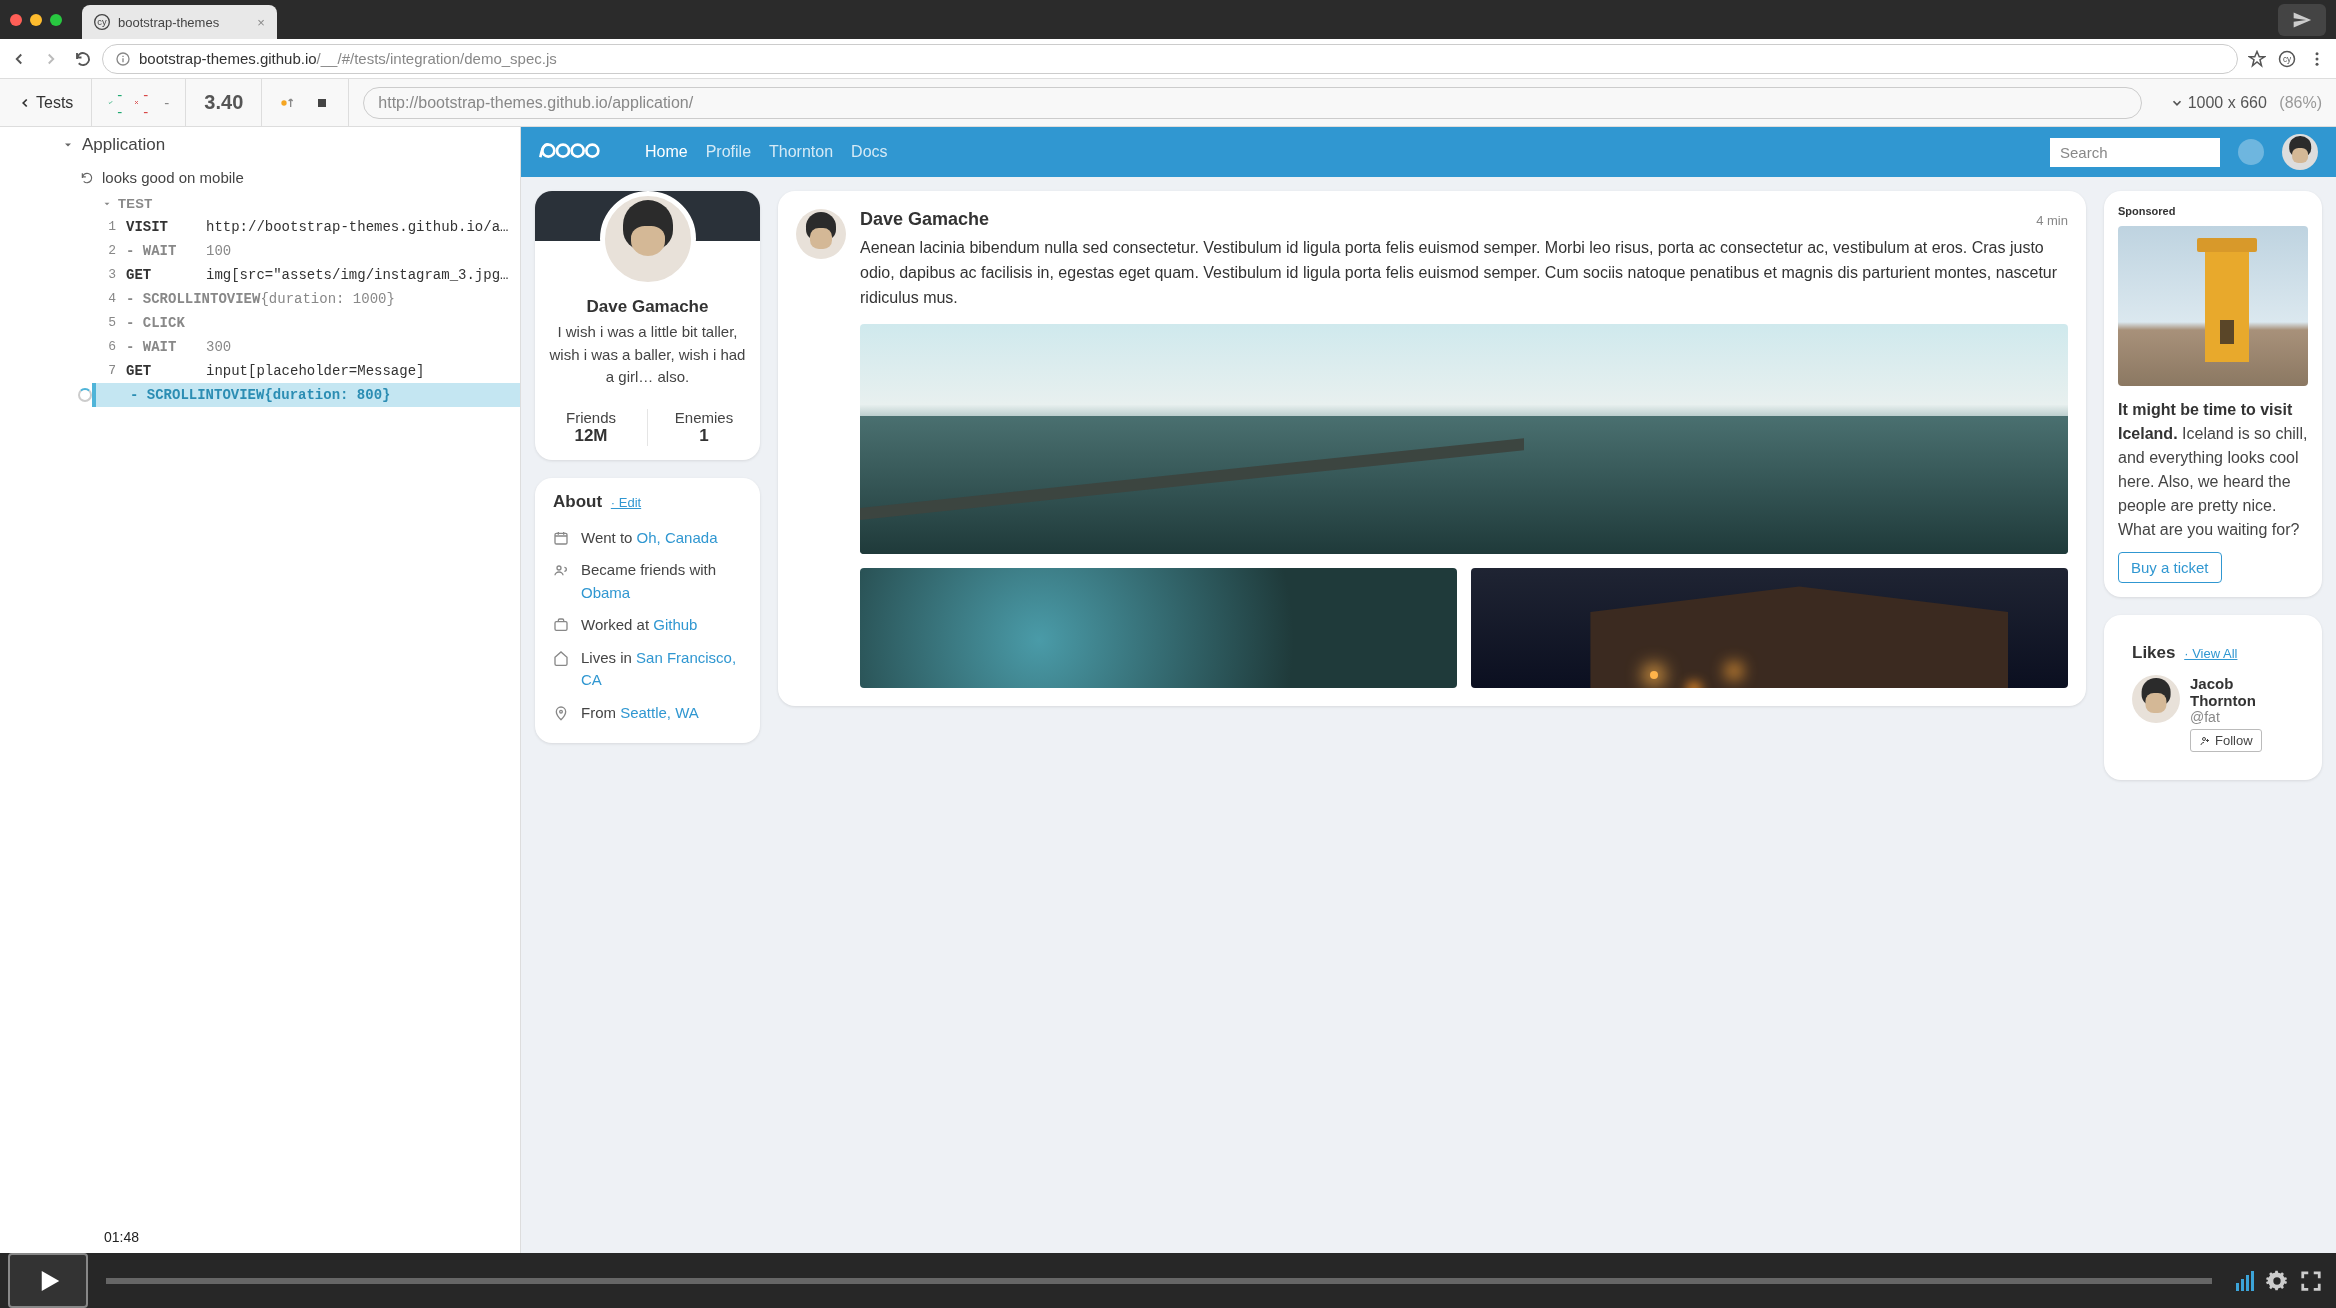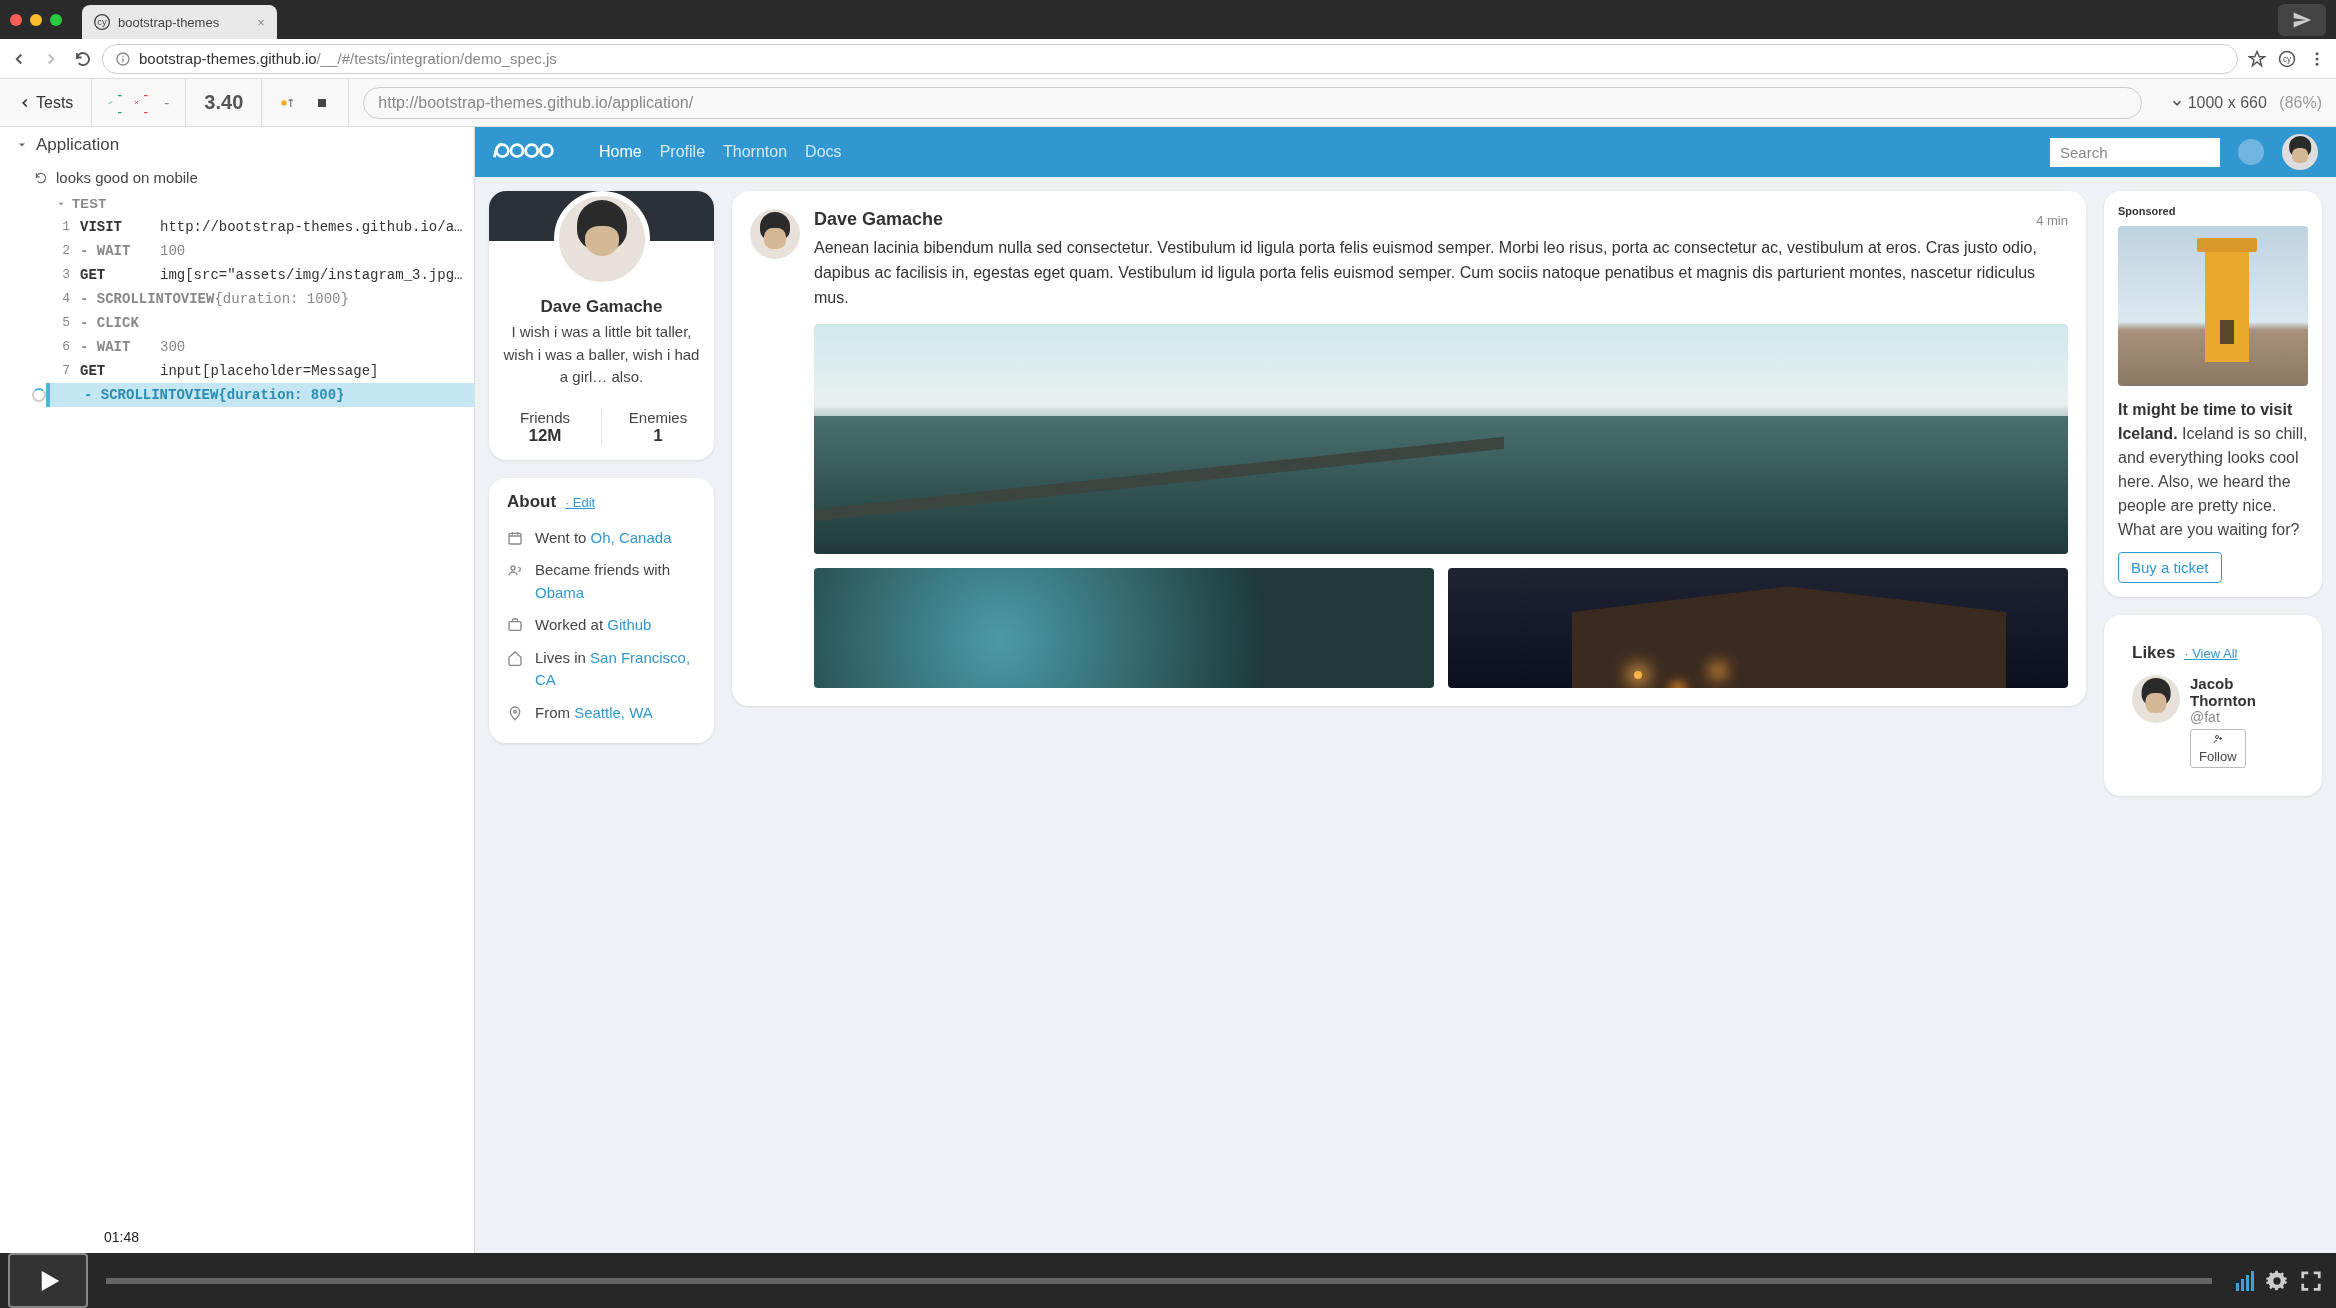--- a/index.html
+++ b/index.html
@@ -36,21 +36,21 @@
 .cy-stats .pend { color: #888; display:flex; align-items:center; gap:4px;}
 .cy-time { padding:0 18px; border-right:1px solid #ddd; height:100%; display:flex; align-items:center; font-size:20px; font-weight:600; color:#555;}
 .cy-ctrl { display:flex; gap:18px; align-items:center; padding:0 18px; border-right:1px solid #ddd; height:100%; }
 .cy-ctrl svg { width:16px; height:16px; }
 .cy-url { flex:1; padding:0 14px; display:flex; align-items:center; }
 .cy-url-box { flex:1; border:1px solid #ccc; border-radius:18px; padding:6px 14px; font-size:16px; color:#888;}
 .cy-vp { padding:0 14px; color:#555; font-size:16px; display:flex; align-items:center; gap:4px; }
 
 
 .main { display: flex; height: calc(100vh - 39px - 40px - 48px - 55px); }
-.sidebar { width: 475px; background: #fff; border-right: 1px solid #ddd; overflow:auto; }
+.sidebar { width: 475px; background: #fff; border-right: 1px solid #ddd; overflow:auto;margin-left:46px; }
 .suite-hdr { padding: 8px 16px; display:flex; align-items:center; gap:8px; font-size:17px; color:#444;}
 .suite-hdr svg { width:12px; height:12px; }
 .test-row { padding:6px 16px 6px 34px; display:flex; align-items:center; gap:8px; font-size:15px; color:#444;}
 .test-row svg { width:14px; height:14px; }
 .test-sub { padding:4px 16px 4px 56px; display:flex; align-items:center; gap:6px; font-size:13px; font-weight:600; color:#888; letter-spacing:0.3px;}
 .test-sub svg { width:10px; height:10px; }
 .cmd-row { display:flex; align-items:center; font-family: "Courier New", monospace; font-size:14px; line-height:24px; padding:0 8px 0 48px;}
 .cmd-row .num { width:22px; text-align:right; color:#888; margin-right:10px; font-size:13px;}
 .cmd-row .cmd { color:#333; font-weight:600; min-width:80px; }
 .cmd-row .arg { color:#333; }
@@ -127,21 +127,21 @@
 .sponsor-btn { margin-top:10px; display:inline-block; border:1px solid #3097d1; color:#3097d1; padding:6px 12px; border-radius:4px; font-size:15px; cursor:pointer;}
 
 .likes-card { padding:28px; }
 .likes-hdr { font-size:17px; font-weight:700;}
 .likes-hdr .va { font-size:13px; font-weight:400; color:#3097d1; margin-left:4px;}
 .like-row { display:flex; gap:10px; margin-top:12px;}
 .like-av { width:48px; height:48px; border-radius:50%; background:#e8e1d9; overflow:hidden;}
 .like-info { flex:1;}
 .like-name { font-weight:700; font-size:15px; color:#333;}
 .like-handle { font-size:14px; color:#888;}
-.follow-btn { margin-top:4px; display:inline-flex; align-items:center; gap:4px; border:1px solid #bbb; color:#444; padding:3px 8px; border-radius:3px; font-size:13px; cursor:pointer;flex-direction:column;}
+.follow-btn { margin-top:4px; display:inline-flex; align-items:center; gap:4px; border:1px solid #bbb; color:#444; padding:3px 8px; border-radius:3px; font-size:13px; cursor:pointer;}
 .follow-btn svg { width:12px; height:12px;}
 
 
 .video-bar { position:fixed; bottom:0; left:0; right:0; height:55px; background:rgba(30,30,30,0.96); display:flex; align-items:center; }
 .play-btn { width:80px; height:55px; background:#333; border:2px solid #888; border-radius:4px; margin:0 8px; display:flex; align-items:center; justify-content:center; cursor:pointer;}
 .play-btn svg { width:30px; height:30px; }
 .time-tip { position:absolute; left:96px; top:-26px; background:#fff; color:#222; padding:2px 8px; font-size:14px; border-radius:3px;}
 .progress { flex:1; height:6px; background:#666; margin:0 10px; position:relative;}
 .video-icons { display:flex; gap:12px; padding:0 14px; align-items:center;}
 .video-icons svg { width:22px; height:22px; }

